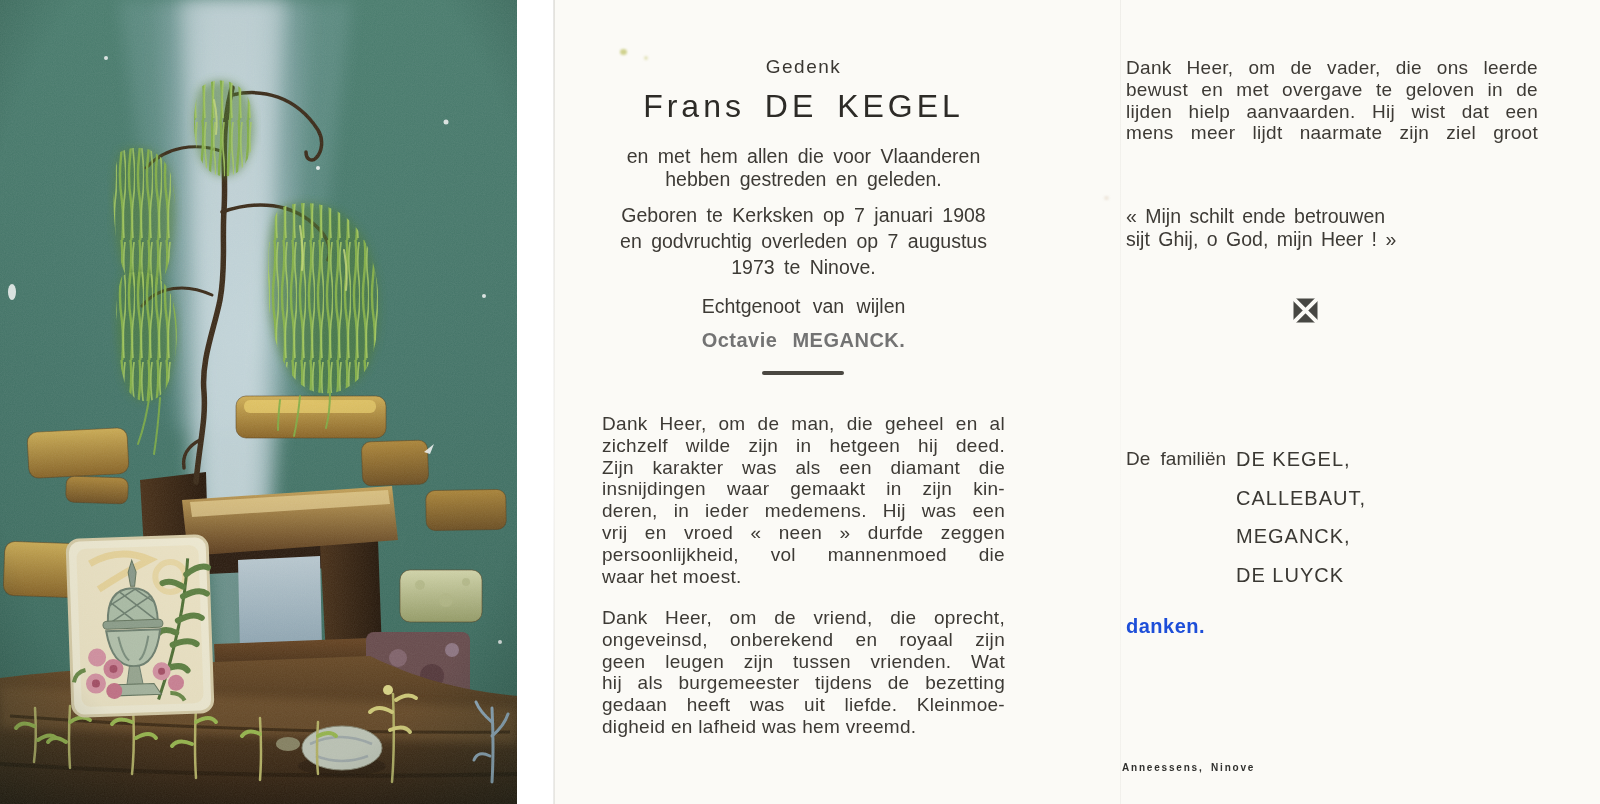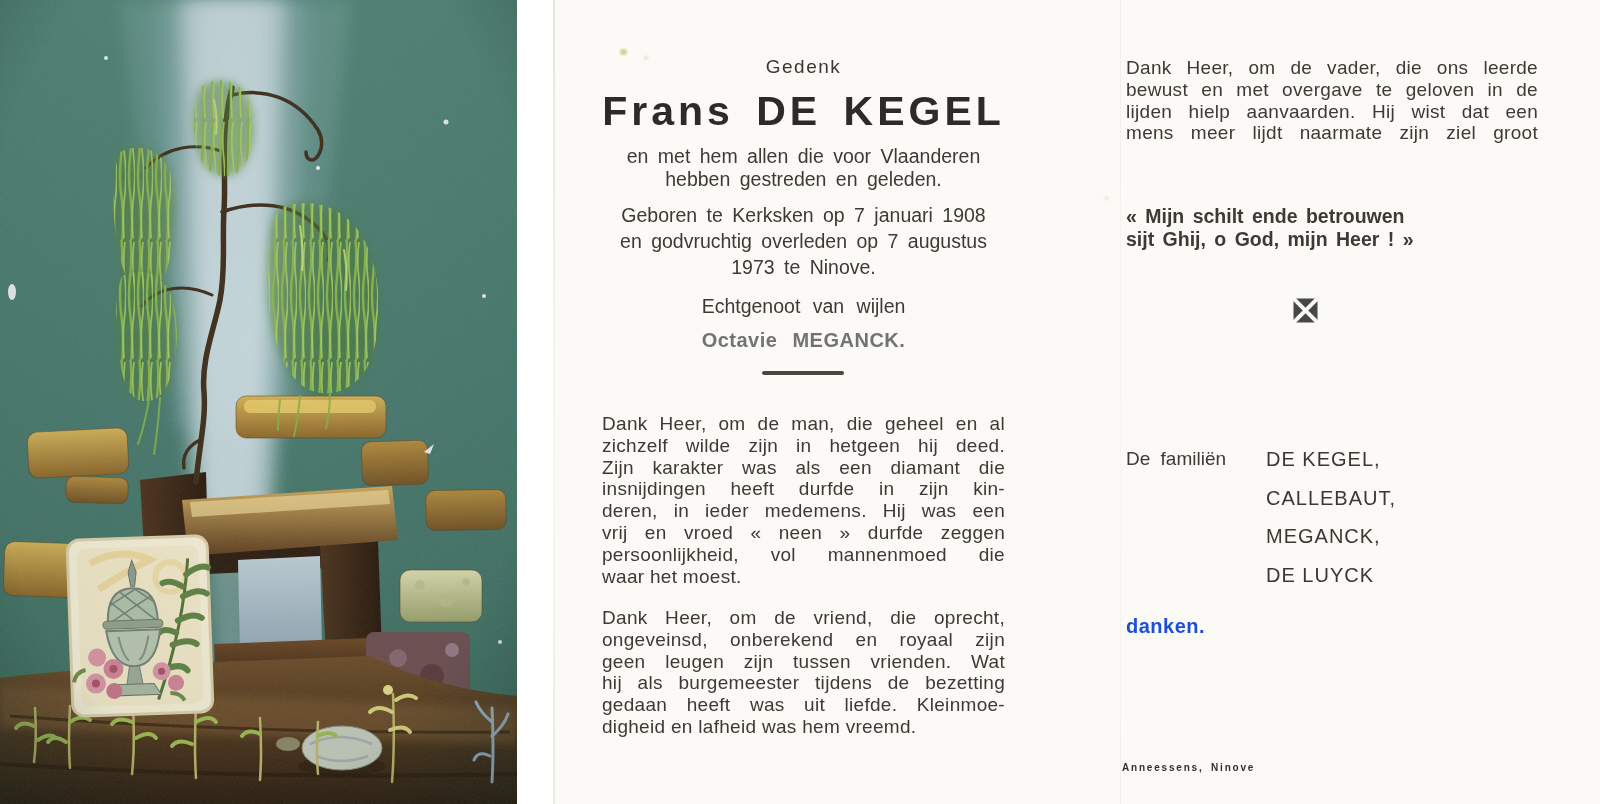--- a/index.html
+++ b/index.html
@@ -18,37 +18,37 @@
   .col{position:absolute;color:#3d3a35;}
   .jline{text-align:justify;text-align-last:justify;}
   .jline.last{text-align-last:left;}
   .center .jline,.center .jline.last{text-align:left;text-align-last:center;}
   .left .jline,.left .jline.last{text-align:left;text-align-last:left;}
 
   .mid{left:602px;width:403px;}
   .rgt{left:1126px;width:412px;}
 
   #m-intro{top:56px;text-align:center;font-size:19px;letter-spacing:1.5px;color:#3a3732;}
-  #m-name{top:88px;text-align:center;font-size:41px;font-weight:bold;letter-spacing:4px;
+  #m-name{top:88px;text-align:center;font-size:32px;font-weight:normal;letter-spacing:4px;
     word-spacing:7px;color:#2d2b27;}
   #m-ded{top:145px;font-size:19.5px;line-height:22.5px;word-spacing:4px;}
   #m-dates{top:202px;font-size:19.5px;line-height:26px;word-spacing:4px;}
   #m-spouse-intro{top:295px;text-align:center;font-size:19.5px;word-spacing:7px;}
   #m-spouse-name{top:329px;text-align:center;font-size:20px;font-weight:bold;
     word-spacing:9px;letter-spacing:.5px;color:#737373;}
   #m-divider{position:absolute;left:762px;top:371px;width:82px;height:4px;
     background:#4a4741;border-radius:2px;}
   #m-p1{top:413px;font-size:19px;line-height:21.8px;letter-spacing:.3px;}
   #m-p2{top:607px;font-size:19px;line-height:21.8px;letter-spacing:.3px;}
 
   #r-p{top:57px;font-size:19px;line-height:21.8px;letter-spacing:.3px;}
-  #r-quote{top:205px;font-size:19.5px;line-height:22.5px;word-spacing:3px;font-weight:bold;}
+  #r-quote{top:205px;font-size:19.5px;line-height:22.5px;word-spacing:3px;}
   #r-cross{position:absolute;left:1292px;top:297px;width:27px;height:27px;}
   #r-family{top:440px;font-size:20px;}
-  .fam-row{display:flex;align-items:flex-start;gap:30px;}
+  .fam-row{display:flex;align-items:flex-start;}
   .fam-label{font-size:19px;line-height:38.5px;width:110px;word-spacing:5px;}
   .fam-names{line-height:38.5px;letter-spacing:1px;color:#3a3833;}
   #r-closing{top:615px;width:384px;text-align:left;font-size:20px;font-weight:bold;
     letter-spacing:.5px;color:#1d4ed8;}
   #r-printer{position:absolute;left:1122px;top:762px;font-size:10px;font-weight:bold;
     letter-spacing:1.8px;word-spacing:3px;color:#30302e;}
 </style>
 </head>
 <body>
 
@@ -316,21 +316,21 @@
       <div class="jline">en godvruchtig overleden op 7 augustus</div>
       <div class="jline last">1973 te Ninove.</div>
     </div>
   <div class="col mid" id="m-spouse-intro">Echtgenoot van wijlen</div>
   <div class="col mid" id="m-spouse-name">Octavie MEGANCK.</div>
   <div id="m-divider"></div>
   <div class="col mid" id="m-p1">
       <div class="jline">Dank Heer, om de man, die geheel en al</div>
       <div class="jline">zichzelf wilde zijn in hetgeen hij deed.</div>
       <div class="jline">Zijn karakter was als een diamant die</div>
-      <div class="jline">insnijdingen heeft durfde in zijn kin-</div>
+      <div class="jline">insnijdingen waar gemaakt in zijn kin-</div>
       <div class="jline">deren, in ieder medemens. Hij was een</div>
       <div class="jline">vrij en vroed « neen » durfde zeggen</div>
       <div class="jline">persoonlijkheid, vol mannenmoed die</div>
       <div class="jline last">waar het moest.</div>
     </div>
   <div class="col mid" id="m-p2">
       <div class="jline">Dank Heer, om de vriend, die oprecht,</div>
       <div class="jline">ongeveinsd, onberekend en royaal zijn</div>
       <div class="jline">geen leugen zijn tussen vrienden. Wat</div>
       <div class="jline">hij als burgemeester tijdens de bezetting</div>

